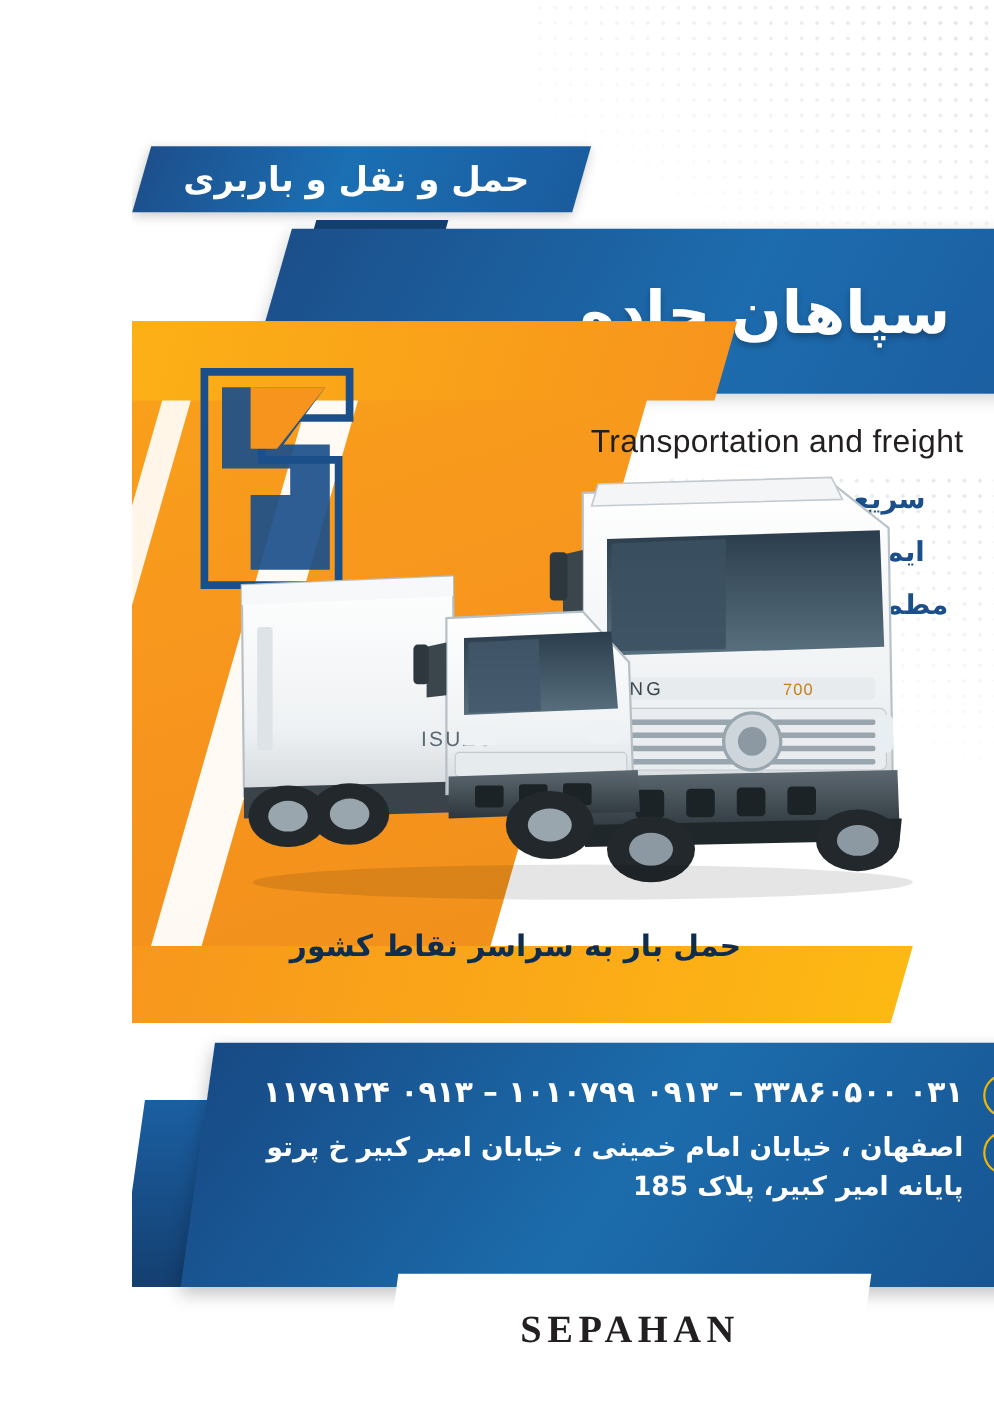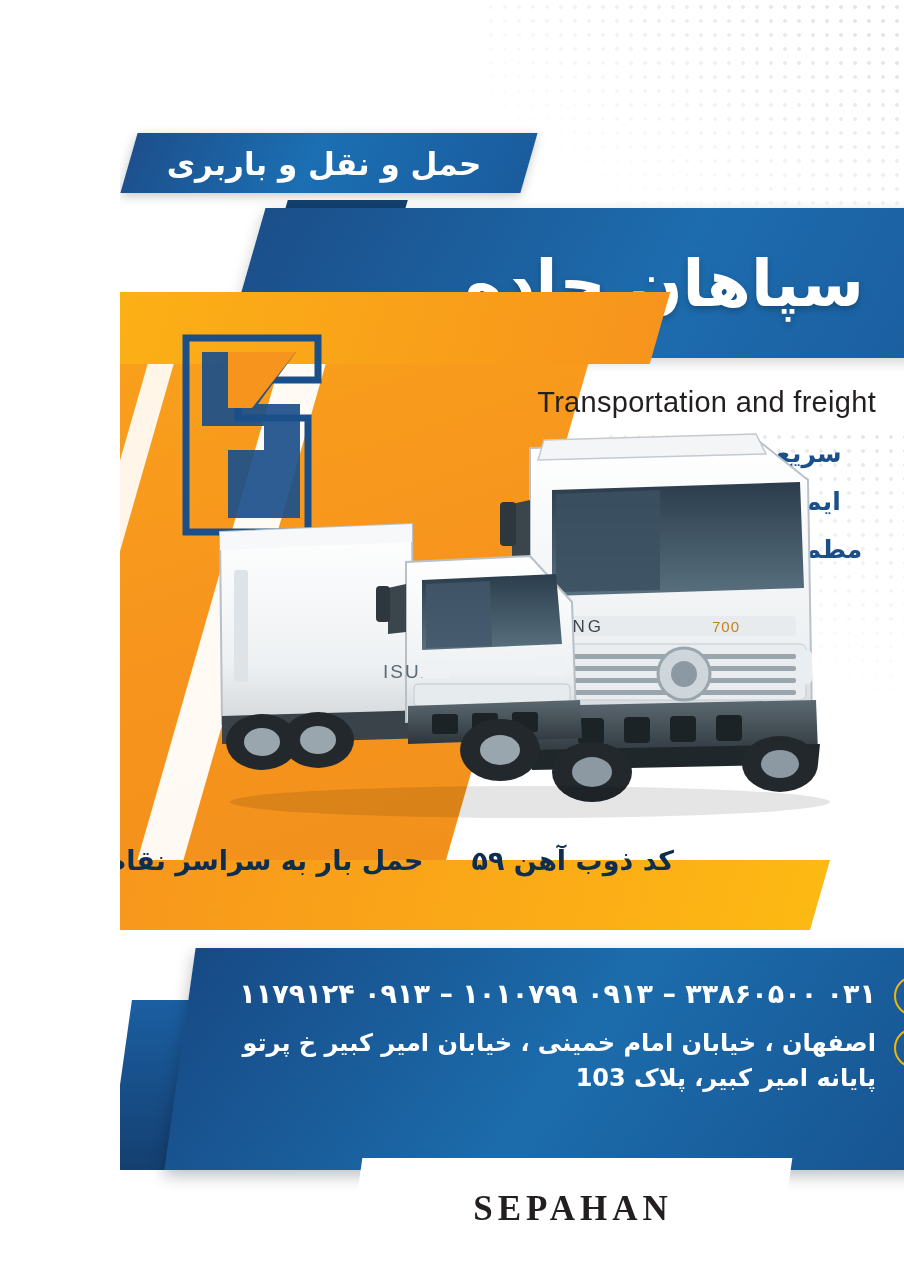--- a/index.html
+++ b/index.html
@@ -115,21 +115,21 @@
     width:120px; height:166px;
     background:#14406f;
     transform:skewX(-16deg);
   }
   .headline {
     position:absolute;
     right:40px; top:228px;
     width:700px; height:112px;
     display:flex; align-items:center; justify-content:flex-start;
     color:#ffffff;
-    font-size:64px; font-weight:bold;
+    font-size:54px; font-weight:bold;
     white-space:nowrap;
     direction:rtl;
     text-shadow:0 3px 6px rgba(0,0,0,.25);
   }
 
   
   .logo-mark {
     position:absolute;
     left:48px; top:330px;
     width:170px; height:210px;
@@ -424,21 +424,20 @@
         <ellipse cx="300" cy="330" rx="40" ry="31" fill="#22282c"></ellipse>
         <ellipse cx="300" cy="330" rx="20" ry="15" fill="#9aa6ae"></ellipse>
       </g>
 
       <ellipse cx="330" cy="382" rx="300" ry="16" fill="#000000" opacity=".10"></ellipse>
     </svg>
   </div>
 
   <div class="orange-bottom-wedge"></div>
   <div class="tagline-row">
-    <span>کد ذوب آهن ۵۹</span>
     <span>حمل بار به سراسر نقاط کشور</span>
   </div>
 
   <div class="accent-left"></div>
   <div class="accent-right"></div>
   <div class="contact-block"></div>
 
   <div class="contact-inner">
     <div class="contact-row">
       <span class="contact-icon">
@@ -450,21 +449,21 @@
     </div>
     <div class="contact-row">
       <span class="contact-icon">
         <svg viewBox="0 0 24 24" width="22" height="22" fill="currentColor" aria-hidden="true">
           <path d="M12 2c-3.9 0-7 3.1-7 7 0 5.2 7 13 7 13s7-7.8 7-13c0-3.9-3.1-7-7-7z"></path>
           <circle cx="12" cy="9" r="2.6" fill="#1b4f8a"></circle>
         </svg>
       </span>
       <span class="contact-text addr">
         <span>اصفهان ، خیابان امام خمینی ، خیابان امیر کبیر خ پرتو</span><br>
-        <span>پایانه امیر کبیر، پلاک 103</span>
+        <span>پایانه امیر کبیر، پلاک 185</span>
       </span>
     </div>
   </div>
 
   <div class="footer-plate"></div>
   <div class="footer-text">SEPAHAN</div>
 
 </div>
 
 </body></html>

